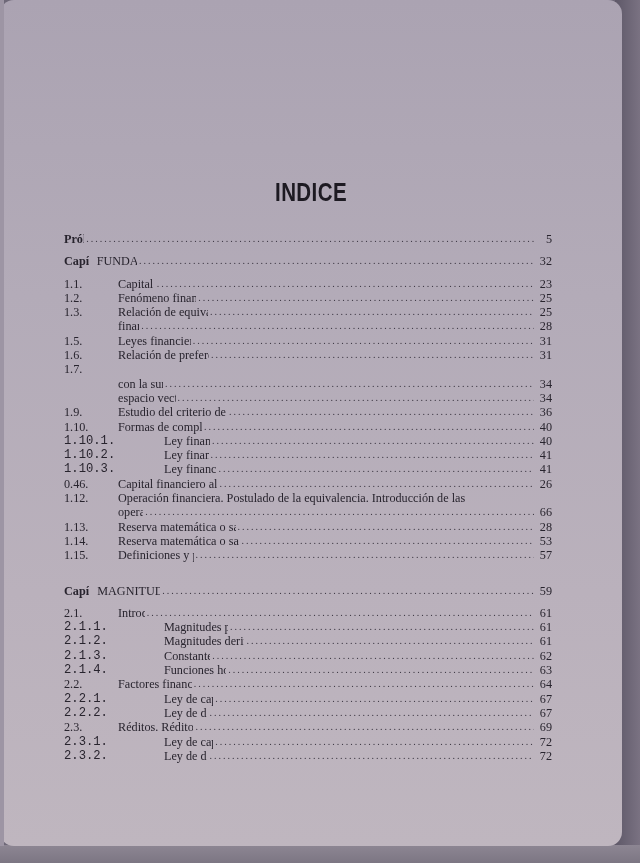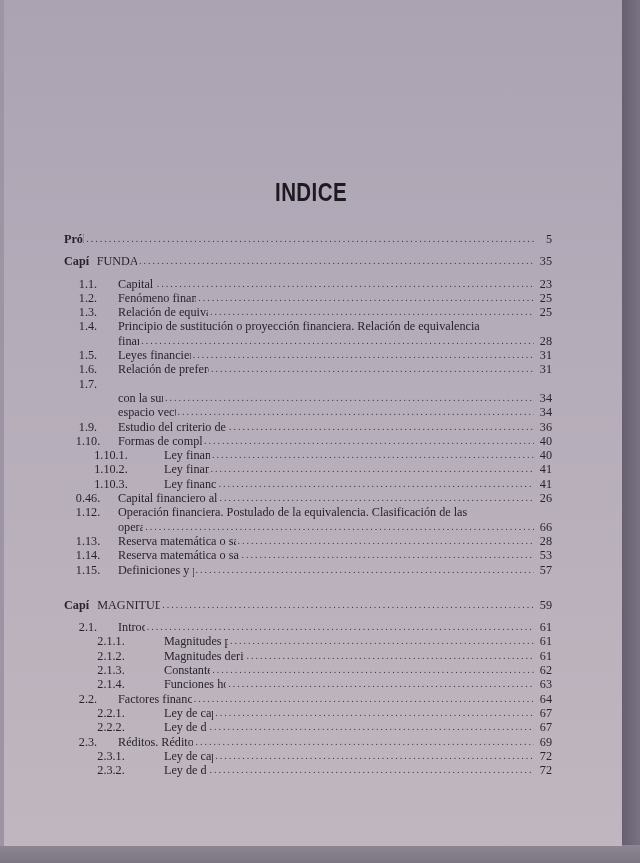--- a/index.html
+++ b/index.html
@@ -13,42 +13,43 @@
       background:linear-gradient(180deg,#8d8693,#7c7683);
     }
     .bg-right {
       position:absolute; left:615px; top:0; width:25px; height:863px;
       background:linear-gradient(90deg,#5e5868,#7a7282);
     }
     .page {
       position:absolute; left:0; top:0; width:622px; height:846px;
       background:linear-gradient(180deg,#aba3b2 0%,#b3abb8 35%,#bab1bc 70%,#bfb6bf 100%);
       clip-path:polygon(0 0, 100% 0, 103% 100%, 0 100%);
+      border-radius:14px;
     }
     .page-edge {
       position:absolute; left:0; top:0; width:4px; height:846px;
       background:#9d95a4;
     }
     .title {
       position:absolute; left:0; width:622px; top:178px;
       text-align:center;
       font-family:"Liberation Sans", sans-serif; font-weight:bold;
       font-size:25px; letter-spacing:0.5px; color:#1d1a22;
       transform:scaleX(0.82);
     }
     .toc { position:absolute; left:64px; top:232px; width:470px; color:#28242e; font-size:12.2px; }
     .row { position:relative; display:flex; align-items:flex-end; height:14.3px; line-height:14.3px; }
-    .row .num { flex:0 0 auto; text-align:center; }
+    .row .num { flex:0 0 auto; text-align:left; }
     .row .text { flex:0 1 auto; white-space:nowrap; overflow:hidden; }
     .row .dots { flex:1 1 auto; overflow:hidden; white-space:nowrap; letter-spacing:2px; color:#3a3540; font-size:10px; margin-left:2px; }
     .row .page-num { position:absolute; right:-18px; bottom:0; width:30px; text-align:right; }
     .lvl0 .text { font-weight:normal; }
     .lvl0 .bold { font-weight:bold; }
     .lvl1 .num { width:48px; margin-right:6px; }
-    .lvl2 .num { width:94px; margin-right:6px; }
+    .lvl2 .num { width:94px; margin-right:6px;font-family:Liberation Mono, monospace; }
     .gap { height:8px; }
     .gap-lg { height:21px; }
   </style>
 </head>
 <body>
 
 <div class="bg-right"></div>
 <div class="bg-bottom"></div>
 
 <div class="page">
@@ -59,21 +60,21 @@
       <div class="row lvl0">
         <span class="text bold">Prólogo</span>
         <span class="dots">........................................................................................................................................................................................................</span>
         <span class="page-num">5</span>
       </div>
       <div class="gap"></div>
       <div class="row lvl0">
         <span class="text bold">Capítulo I.</span>
         <span class="text" style="margin-left: 8px;">FUNDAMENTOS</span>
         <span class="dots">........................................................................................................................................................................................................</span>
-        <span class="page-num">35</span>
+        <span class="page-num">32</span>
       </div>
       <div class="gap"></div>
       <div class="row lvl1">
         <span class="num">1.1.</span>
         <span class="text">Capital financiero</span>
         <span class="dots">........................................................................................................................................................................................................</span>
         <span class="page-num">23</span>
       </div>
       <div class="row lvl1">
         <span class="num">1.2.</span>
@@ -81,24 +82,20 @@
         <span class="dots">........................................................................................................................................................................................................</span>
         <span class="page-num">25</span>
       </div>
       <div class="row lvl1">
         <span class="num">1.3.</span>
         <span class="text">Relación de equivalencia asociada a una aplicación</span>
         <span class="dots">........................................................................................................................................................................................................</span>
         <span class="page-num">25</span>
       </div>
       <div class="row lvl1">
-        <span class="num">1.4.</span>
-        <span class="text">Principio de sustitución o proyección financiera. Relación de equivalencia</span>
-      </div>
-      <div class="row lvl1">
         <span class="num"></span>
         <span class="text">financiera</span>
         <span class="dots">........................................................................................................................................................................................................</span>
         <span class="page-num">28</span>
       </div>
       <div class="row lvl1">
         <span class="num">1.5.</span>
         <span class="text">Leyes financieras. Sistemas financieros</span>
         <span class="dots">........................................................................................................................................................................................................</span>
         <span class="page-num">31</span>
@@ -155,21 +152,21 @@
         <span class="page-num">41</span>
       </div>
       <div class="row lvl1">
         <span class="num">0.46.</span>
         <span class="text">Capital financiero aleatorio. Factores financiero-aleatorios</span>
         <span class="dots">........................................................................................................................................................................................................</span>
         <span class="page-num">26</span>
       </div>
       <div class="row lvl1">
         <span class="num">1.12.</span>
-        <span class="text">Operación financiera. Postulado de la equivalencia. Clasificación de las</span>
+        <span class="text">Operación financiera. Postulado de la equivalencia. Introducción de las</span>
       </div>
       <div class="row lvl1">
         <span class="num"></span>
         <span class="text">operaciones</span>
         <span class="dots">........................................................................................................................................................................................................</span>
         <span class="page-num">66</span>
       </div>
       <div class="row lvl1">
         <span class="num">1.13.</span>
         <span class="text">Reserva matemática o saldo financiero en una operación financiera cierta</span>

